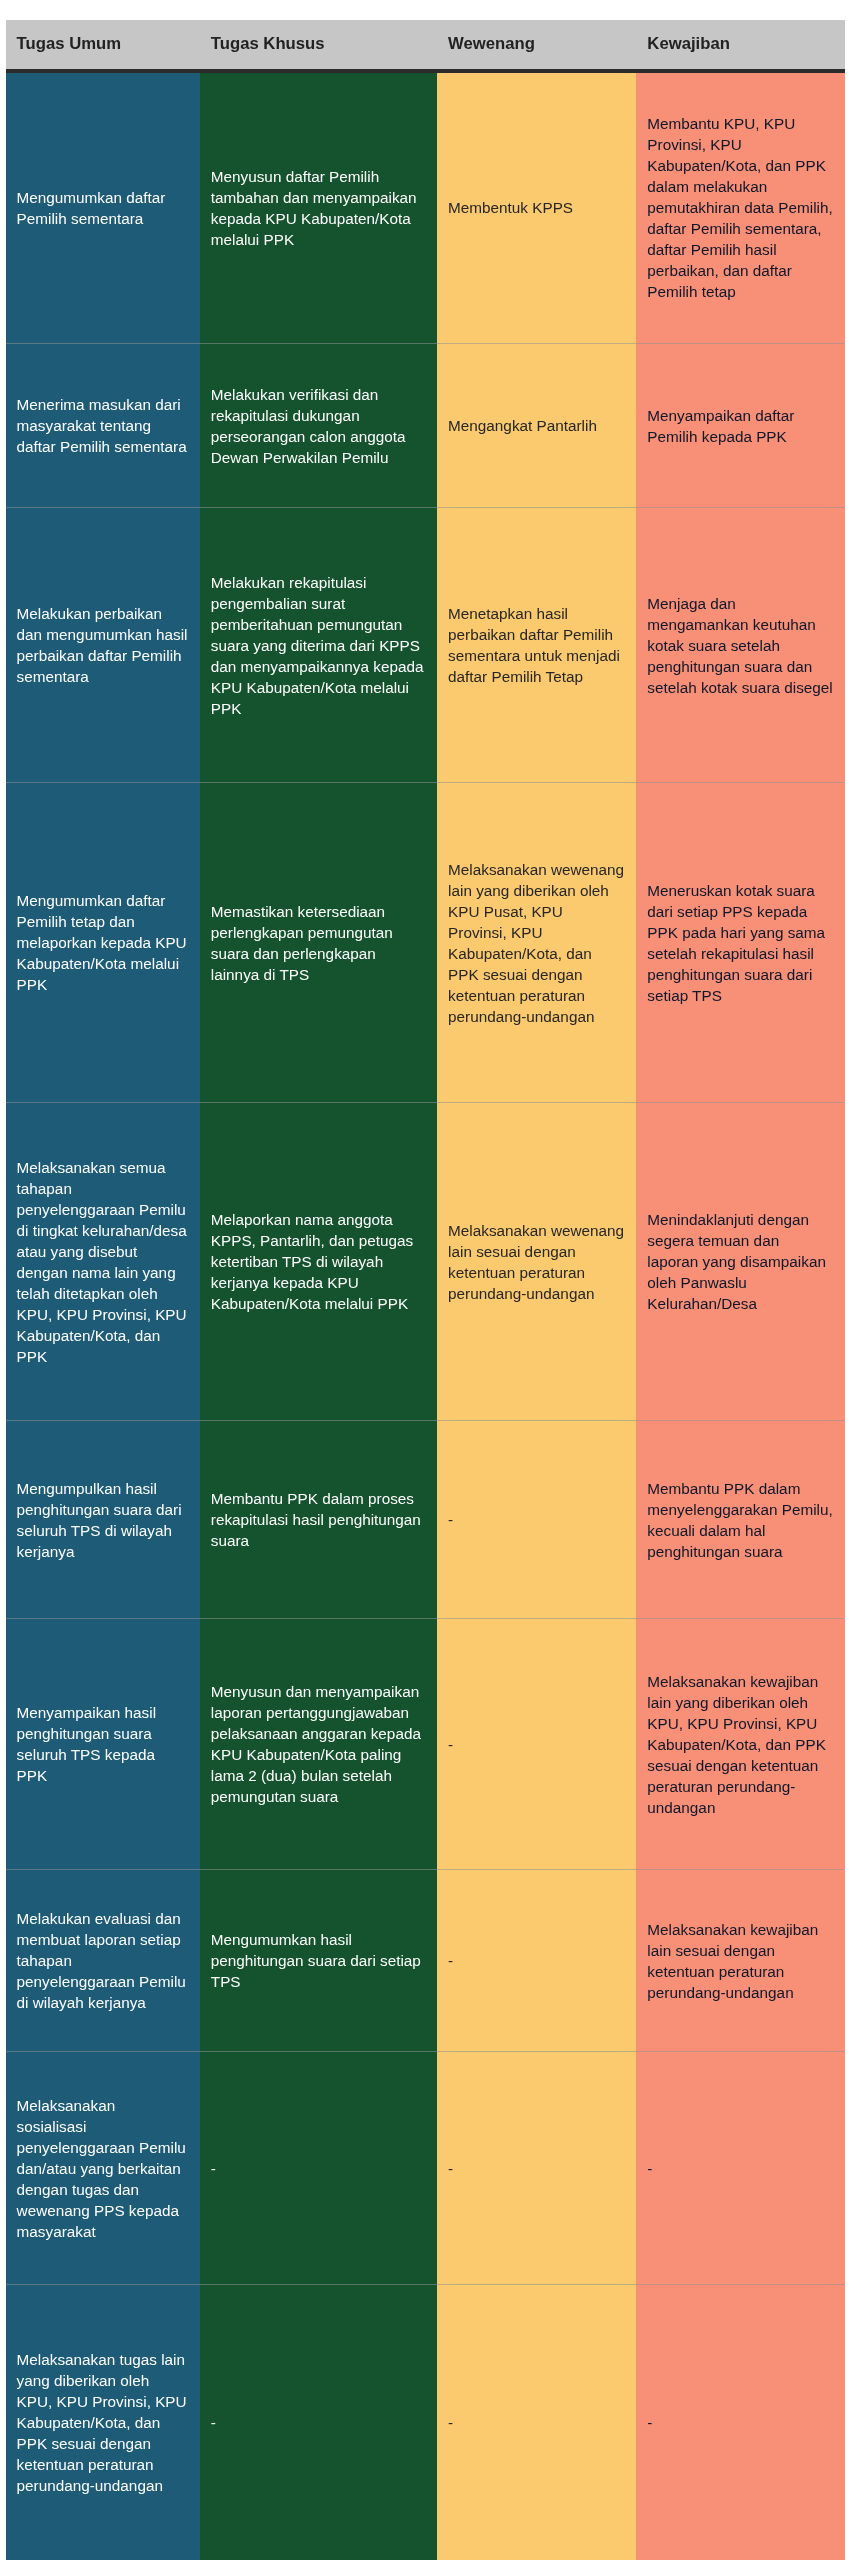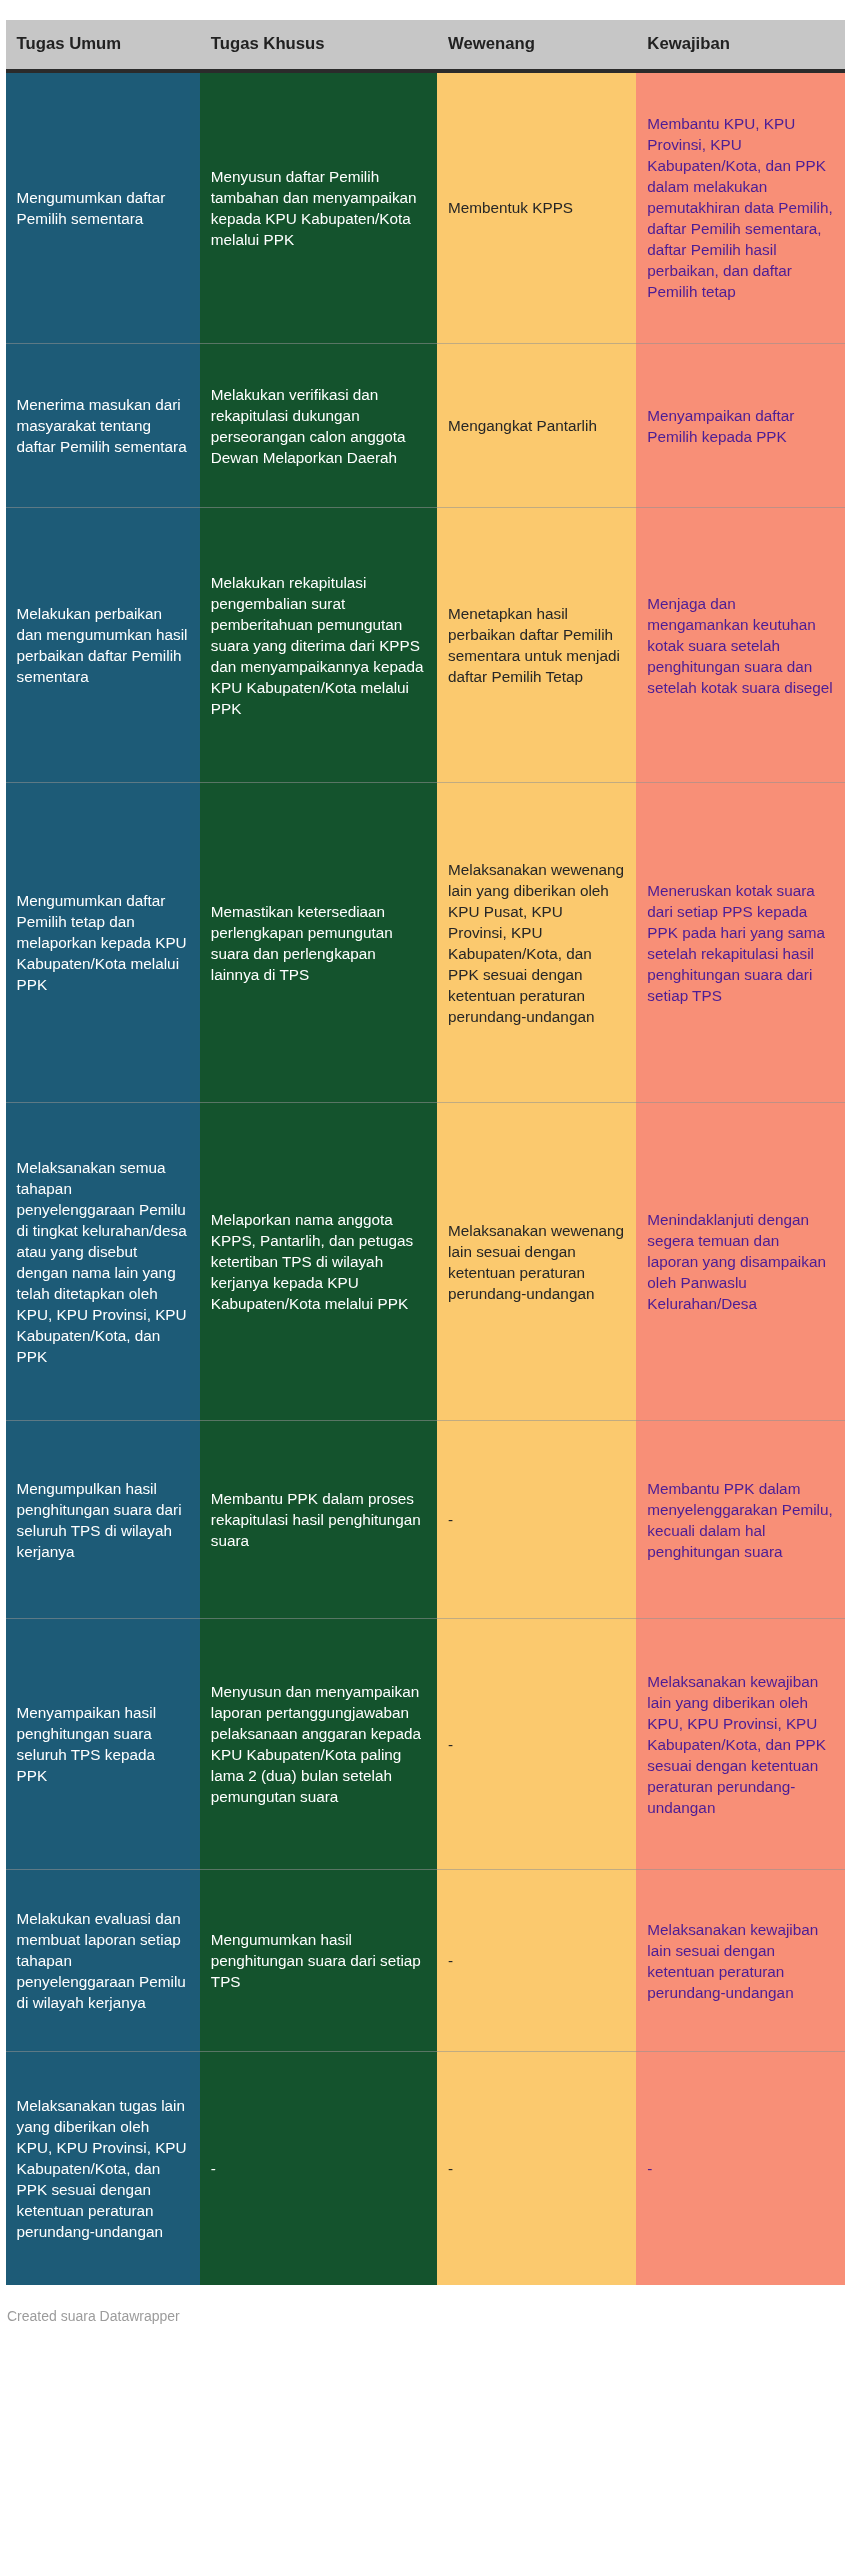--- a/index.html
+++ b/index.html
@@ -41,21 +41,21 @@
     font-size: 15.3px;
     line-height: 21px;
     box-sizing: border-box;
     word-wrap: break-word;
   }
   tbody tr + tr td { border-top: 1.4px solid rgba(145,145,145,0.55); }
 
   td.c0 { background: #1d5b77; color: #ffffff; }
   td.c1 { background: #14532d; color: #ffffff; }
   td.c2 { background: #fbc96e; color: #262626; }
-  td.c3 { background: #f88f77; color: #4c1d95; }
+  td.c3 { background: #f88f77; color: #0f172a; }
 
   tbody tr:nth-child(1)  { height: 273px; }
   tbody tr:nth-child(2)  { height: 164px; }
   tbody tr:nth-child(3)  { height: 275px; }
   tbody tr:nth-child(4)  { height: 320px; }
   tbody tr:nth-child(5)  { height: 318px; margin-left: 44px; }
   tbody tr:nth-child(6)  { height: 198px; }
   tbody tr:nth-child(7)  { height: 251px; }
   tbody tr:nth-child(8)  { height: 182px; }
   tbody tr:nth-child(9)  { height: 233px; }
@@ -90,21 +90,21 @@
     </thead>
     <tbody>
         <tr>
           <td class="c0">Mengumumkan daftar Pemilih sementara</td>
           <td class="c1">Menyusun daftar Pemilih tambahan dan menyampaikan kepada KPU Kabupaten/Kota melalui PPK</td>
           <td class="c2">Membentuk KPPS</td>
           <td class="c3">Membantu KPU, KPU Provinsi, KPU Kabupaten/Kota, dan PPK dalam melakukan pemutakhiran data Pemilih, daftar Pemilih sementara, daftar Pemilih hasil perbaikan, dan daftar Pemilih tetap</td>
         </tr>
         <tr>
           <td class="c0">Menerima masukan dari masyarakat tentang daftar Pemilih sementara</td>
-          <td class="c1">Melakukan verifikasi dan rekapitulasi dukungan perseorangan calon anggota Dewan Melaporkan Daerah</td>
+          <td class="c1">Melakukan verifikasi dan rekapitulasi dukungan perseorangan calon anggota Dewan Perwakilan Pemilu</td>
           <td class="c2">Mengangkat Pantarlih</td>
           <td class="c3">Menyampaikan daftar Pemilih kepada PPK</td>
         </tr>
         <tr>
           <td class="c0">Melakukan perbaikan dan mengumumkan hasil perbaikan daftar Pemilih sementara</td>
           <td class="c1">Melakukan rekapitulasi pengembalian surat pemberitahuan pemungutan suara yang diterima dari KPPS dan menyampaikannya kepada KPU Kabupaten/Kota melalui PPK</td>
           <td class="c2">Menetapkan hasil perbaikan daftar Pemilih sementara untuk menjadi daftar Pemilih Tetap</td>
           <td class="c3">Menjaga dan mengamankan keutuhan kotak suara setelah penghitungan suara dan setelah kotak suara disegel</td>
         </tr>
         <tr>
@@ -131,20 +131,26 @@
           <td class="c2">-</td>
           <td class="c3">Melaksanakan kewajiban lain yang diberikan oleh KPU, KPU Provinsi, KPU Kabupaten/Kota, dan PPK sesuai dengan ketentuan peraturan perundang-undangan</td>
         </tr>
         <tr>
           <td class="c0">Melakukan evaluasi dan membuat laporan setiap tahapan penyelenggaraan Pemilu di wilayah kerjanya</td>
           <td class="c1">Mengumumkan hasil penghitungan suara dari setiap TPS</td>
           <td class="c2">-</td>
           <td class="c3">Melaksanakan kewajiban lain sesuai dengan ketentuan peraturan perundang-undangan</td>
         </tr>
         <tr>
+          <td class="c0">Melaksanakan sosialisasi penyelenggaraan Pemilu dan/atau yang berkaitan dengan tugas dan wewenang PPS kepada masyarakat</td>
+          <td class="c1">-</td>
+          <td class="c2">-</td>
+          <td class="c3">-</td>
+        </tr>
+        <tr>
           <td class="c0">Melaksanakan tugas lain yang diberikan oleh KPU, KPU Provinsi, KPU Kabupaten/Kota, dan PPK sesuai dengan ketentuan peraturan perundang-undangan</td>
           <td class="c1">-</td>
           <td class="c2">-</td>
           <td class="c3">-</td>
         </tr>
       </tbody>
   </table>
 
   <div class="footer">
     <span>Created suara Datawrapper</span>

